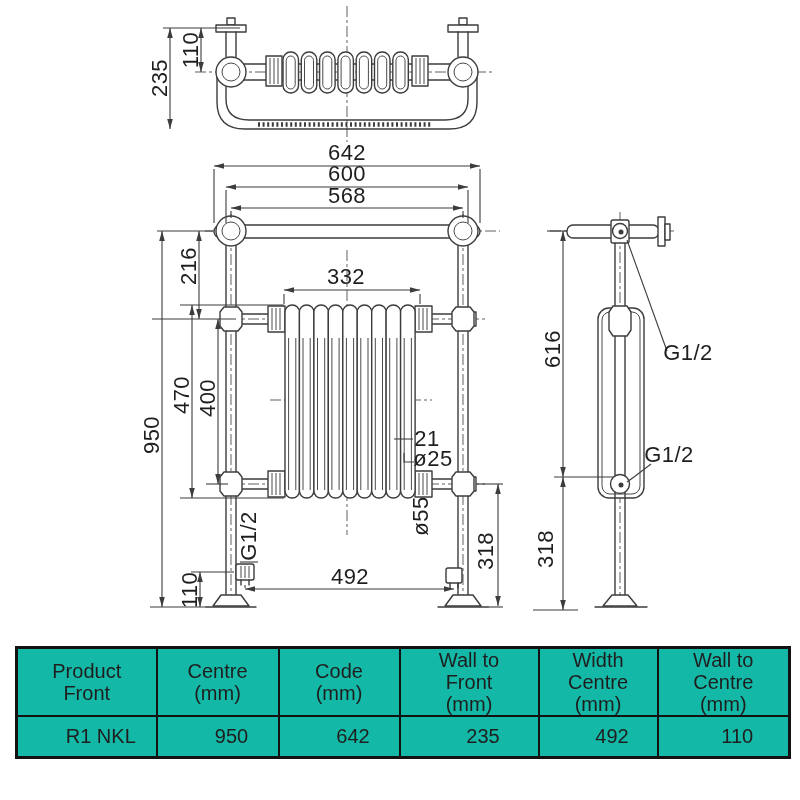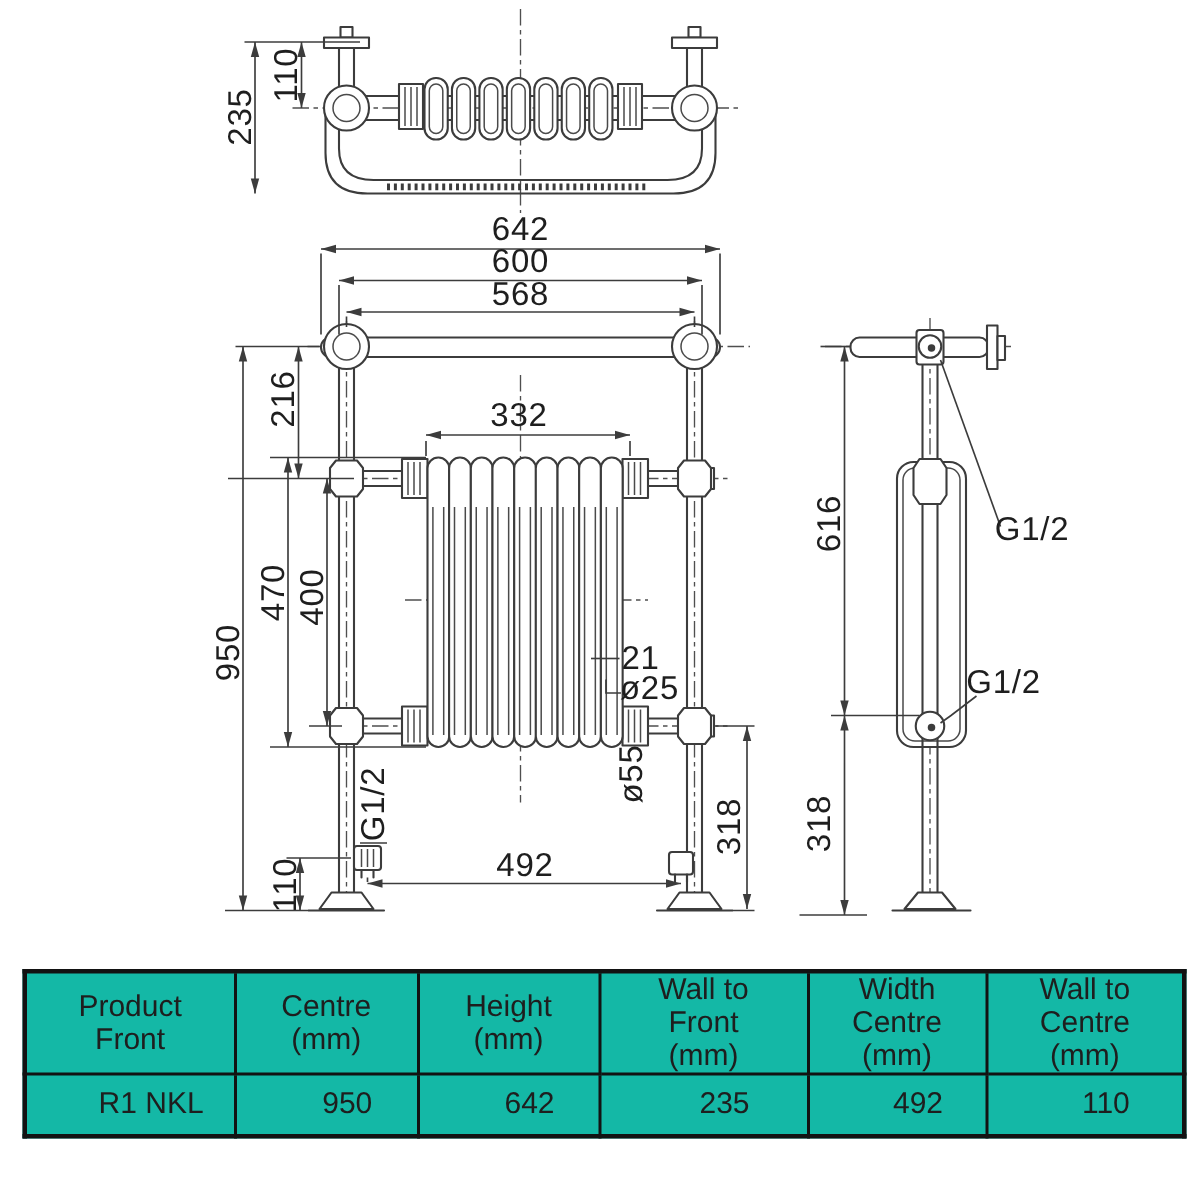--- a/index.html
+++ b/index.html
@@ -346,21 +346,21 @@
         <tr>
           <th>
             <div>Product</div>
             <div>Front</div>
           </th>
           <th>
             <div>Centre</div>
             <div>(mm)</div>
           </th>
           <th>
-            <div>Height</div>
+            <div>Code</div>
             <div>(mm)</div>
           </th>
           <th>
             <div>Wall to</div>
             <div>Front</div>
             <div>(mm)</div>
           </th>
           <th>
             <div>Width</div>
             <div>Centre</div>

